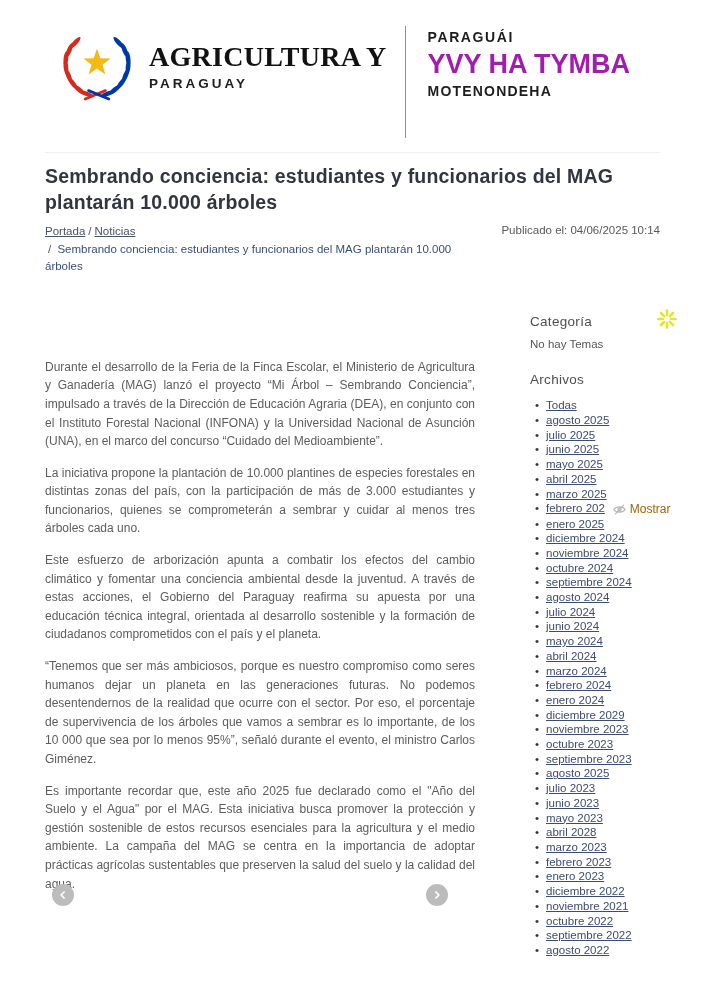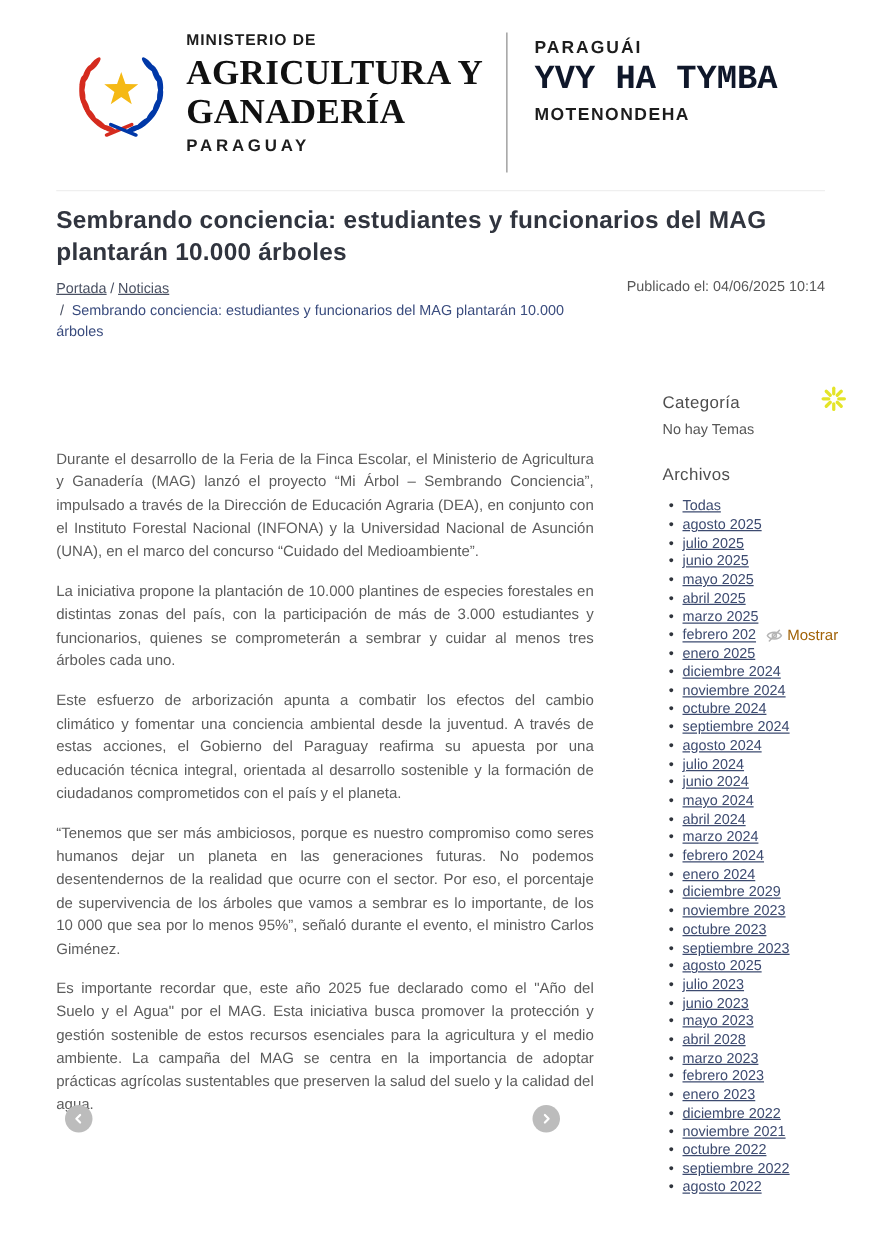--- a/index.html
+++ b/index.html
@@ -12,21 +12,21 @@
   .header { padding:24px 45px 0 55px; display:flex; align-items:flex-start; }
   .logo-left { display:flex; align-items:center; gap:10px; }
   .emblem { width:84px; height:82px; flex:0 0 auto; }
   .logo-left-text { line-height:1; padding-top:2px; }
   .lt1 { font-size:12.5px; font-weight:bold; letter-spacing:.8px; color:#1d1d1d; margin-bottom:4px;}
   .lt2,.lt3 { font-family:"Liberation Serif", serif; font-weight:bold; font-size:28px; color:#111; letter-spacing:.3px; line-height:1.12; }
   .lt4 { font-size:13.5px; font-weight:bold; letter-spacing:3px; color:#1d1d1d; margin-top:5px;}
   .header-divider { width:1px; height:112px; background:#8f8f8f; margin:2px 22px 0 18px; }
   .logo-right { line-height:1; padding-top:6px; }
   .rt1 { font-size:14px; font-weight:bold; letter-spacing:1.6px; color:#1d1d1d; margin-bottom:5px;}
-  .rt2,.rt3 { font-family:Liberation Mono, monospace; font-weight:bold; font-size:27px; color:#0f172a; line-height:1.12; }
+  .rt2,.rt3 { font-family:Liberation Sans, sans-serif; font-weight:bold; font-size:27px; color:#a21caf; line-height:1.12; }
   .rt4 { font-size:14px; font-weight:bold; letter-spacing:1.2px; color:#1d1d1d; margin-top:5px;}
   
   .top-rule { border-top:1px solid #efefef; margin:14px 47px 0 45px; }
   .title-wrap { padding:11px 47px 0 45px; }
   .article-title { font-size:19.5px; line-height:1.33; font-weight:bold; color:#31353f; letter-spacing:.2px; max-width:600px; }
   .meta-row { display:flex; justify-content:space-between; align-items:flex-start; padding:7px 47px 0 45px; }
   .breadcrumb { font-size:11.5px; line-height:1.55; max-width:430px; color:#3e4b6e; }
   .breadcrumb a { color:#4a5163; text-decoration:underline; }
   .crumb-sep { color:#4a5163; margin:0 3px; }
   .crumb-current { display:inline-block; color:#3a4c7e; }
@@ -73,23 +73,21 @@
         <ellipse cx="84" cy="60" rx="9" ry="2.8" transform="rotate(112 84 60)"></ellipse>
         <ellipse cx="79" cy="69" rx="9" ry="2.8" transform="rotate(127 79 69)"></ellipse>
         <ellipse cx="71" cy="77" rx="9" ry="2.8" transform="rotate(142 71 77)"></ellipse>
         <ellipse cx="62" cy="82" rx="8" ry="2.6" transform="rotate(158 62 82)"></ellipse>
       </g>
       <line x1="36" y1="88" x2="60" y2="78" stroke="#d52b1e" stroke-width="3.4" stroke-linecap="round"></line>
       <line x1="64" y1="88" x2="40" y2="78" stroke="#0038a8" stroke-width="3.4" stroke-linecap="round"></line>
       <path fill="#f5b915" d="M50,28 L54,39.5 L66.2,39.7 L56.5,47.1 L60,58.8 L50,51.8 L40,58.8 L43.5,47.1 L33.8,39.7 L46,39.5 Z"></path>
     </svg>
     <div class="logo-left-text">
-      <div class="lt1">MINISTERIO DE</div>
       <div class="lt2">AGRICULTURA Y</div>
-      <div class="lt3">GANADERÍA</div>
       <div class="lt4">PARAGUAY</div>
     </div>
   </div>
   <div class="header-divider"></div>
   <div class="logo-right">
     <div class="rt1">PARAGUÁI</div>
     <div class="rt2">YVY HA TYMBA</div>
     <div class="rt4">MOTENONDEHA</div>
   </div>
 </div>

